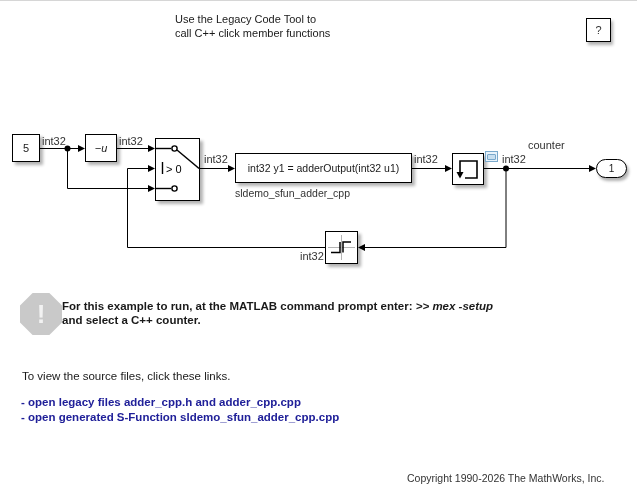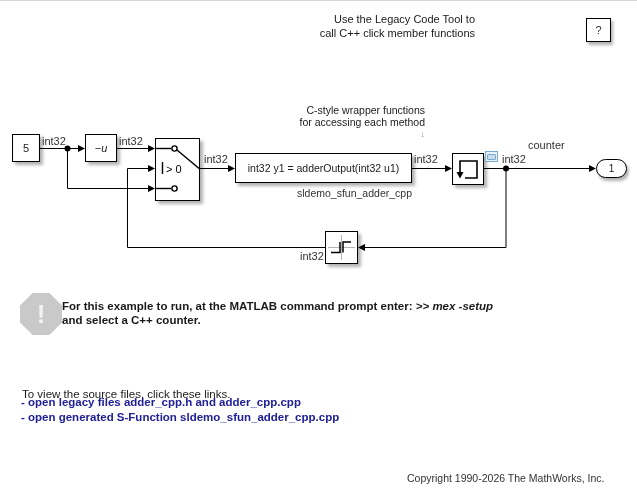--- a/index.html
+++ b/index.html
@@ -2,21 +2,21 @@
 <html style="--link: #202099; --note_icon_bg: #c9c9c9; --badge_border: #7aa9cc; --badge_bg: #e9f3fb; --badge_inner: #c8dff0;"><head>
 <meta charset="utf-8">
 <style>
   html,body{margin:0;padding:0;background:#fff;}
   .screen{
     position:relative; width:637px; height:496px; background:#ffffff;
     font-family:"Liberation Sans", sans-serif; color:#1a1a1a;
     border-top:1px solid #d6d6d6; overflow:hidden; box-sizing:border-box;
   }
   .abs{position:absolute;}
-  .center{text-align:right;}
+  .center{text-align:left;}
   
   .title{font-size:11px; line-height:13.5px; color:#1a1a1a;}
   .anno{font-size:10.5px; line-height:12px; color:#1a1a1a;}
   .anno-arrow{font-size:9px; color:#8a8a8a;}
   
   .blk{
     position:absolute; background:#fff; border:1px solid #000; box-sizing:border-box;
     box-shadow:3px 3px 3px rgba(0,0,0,0.30);
     display:flex; align-items:center; justify-content:center;
   }
@@ -46,21 +46,21 @@
   
   .octagon{
     position:absolute; left:20px; top:292px; width:42px; height:42px;
     background:var(--note_icon_bg);
     clip-path:polygon(30% 0,70% 0,100% 30%,100% 70%,70% 100%,30% 100%,0 70%,0 30%);
     display:flex; align-items:center; justify-content:center;
     color:#f2f2f2; font-weight:bold; font-size:26px;
   }
   .note-text{position:absolute; left:62px; top:298px; font-size:11.5px; line-height:14px; color:#1a1a1a;font-weight:bold;}
   .note-cmd{font-style:italic;}
-  .intro{position:absolute; left:22px; top:369px; font-size:11.5px; color:#1a1a1a;margin-top:18px;}
+  .intro{position:absolute; left:22px; top:369px; font-size:11.5px; color:#1a1a1a;}
   .links{position:absolute; left:21px; top:394px;}
   .links a{
     display:block; font-size:11.5px; font-weight:bold; line-height:15px;
     color:var(--link); text-decoration:none; cursor:pointer;
   }
   .copyright{position:absolute; left:407px; top:471px; font-size:10.5px; color:#333;}
   svg text{font-family:"Liberation Sans", sans-serif;}
 </style>
 </head>
 <body>
@@ -69,25 +69,20 @@
 
   <div class="abs center title" style="left:175px; top:12px; width:300px;">
     <div>Use the Legacy Code Tool to</div>
     <div>call C++ click member functions</div>
   </div>
 
   <div class="helpbtn">
     <span>?</span>
   </div>
 
-  <div class="abs center anno" style="left:225px; top:103px; width:200px;">
-    <div>C-style wrapper functions</div>
-    <div>for accessing each method</div>
-    <div class="anno-arrow">↓</div>
-  </div>
 
   <svg class="abs" style="left:0; top:0;" width="637" height="496">
     <g stroke="#000" stroke-width="1" fill="none">
 
       <polyline points="40,147.5 78,147.5"></polyline>
 
       <polyline points="67.5,147.5 67.5,187.5 148,187.5"></polyline>
 
       <polyline points="117,147.5 148,147.5"></polyline>
 

